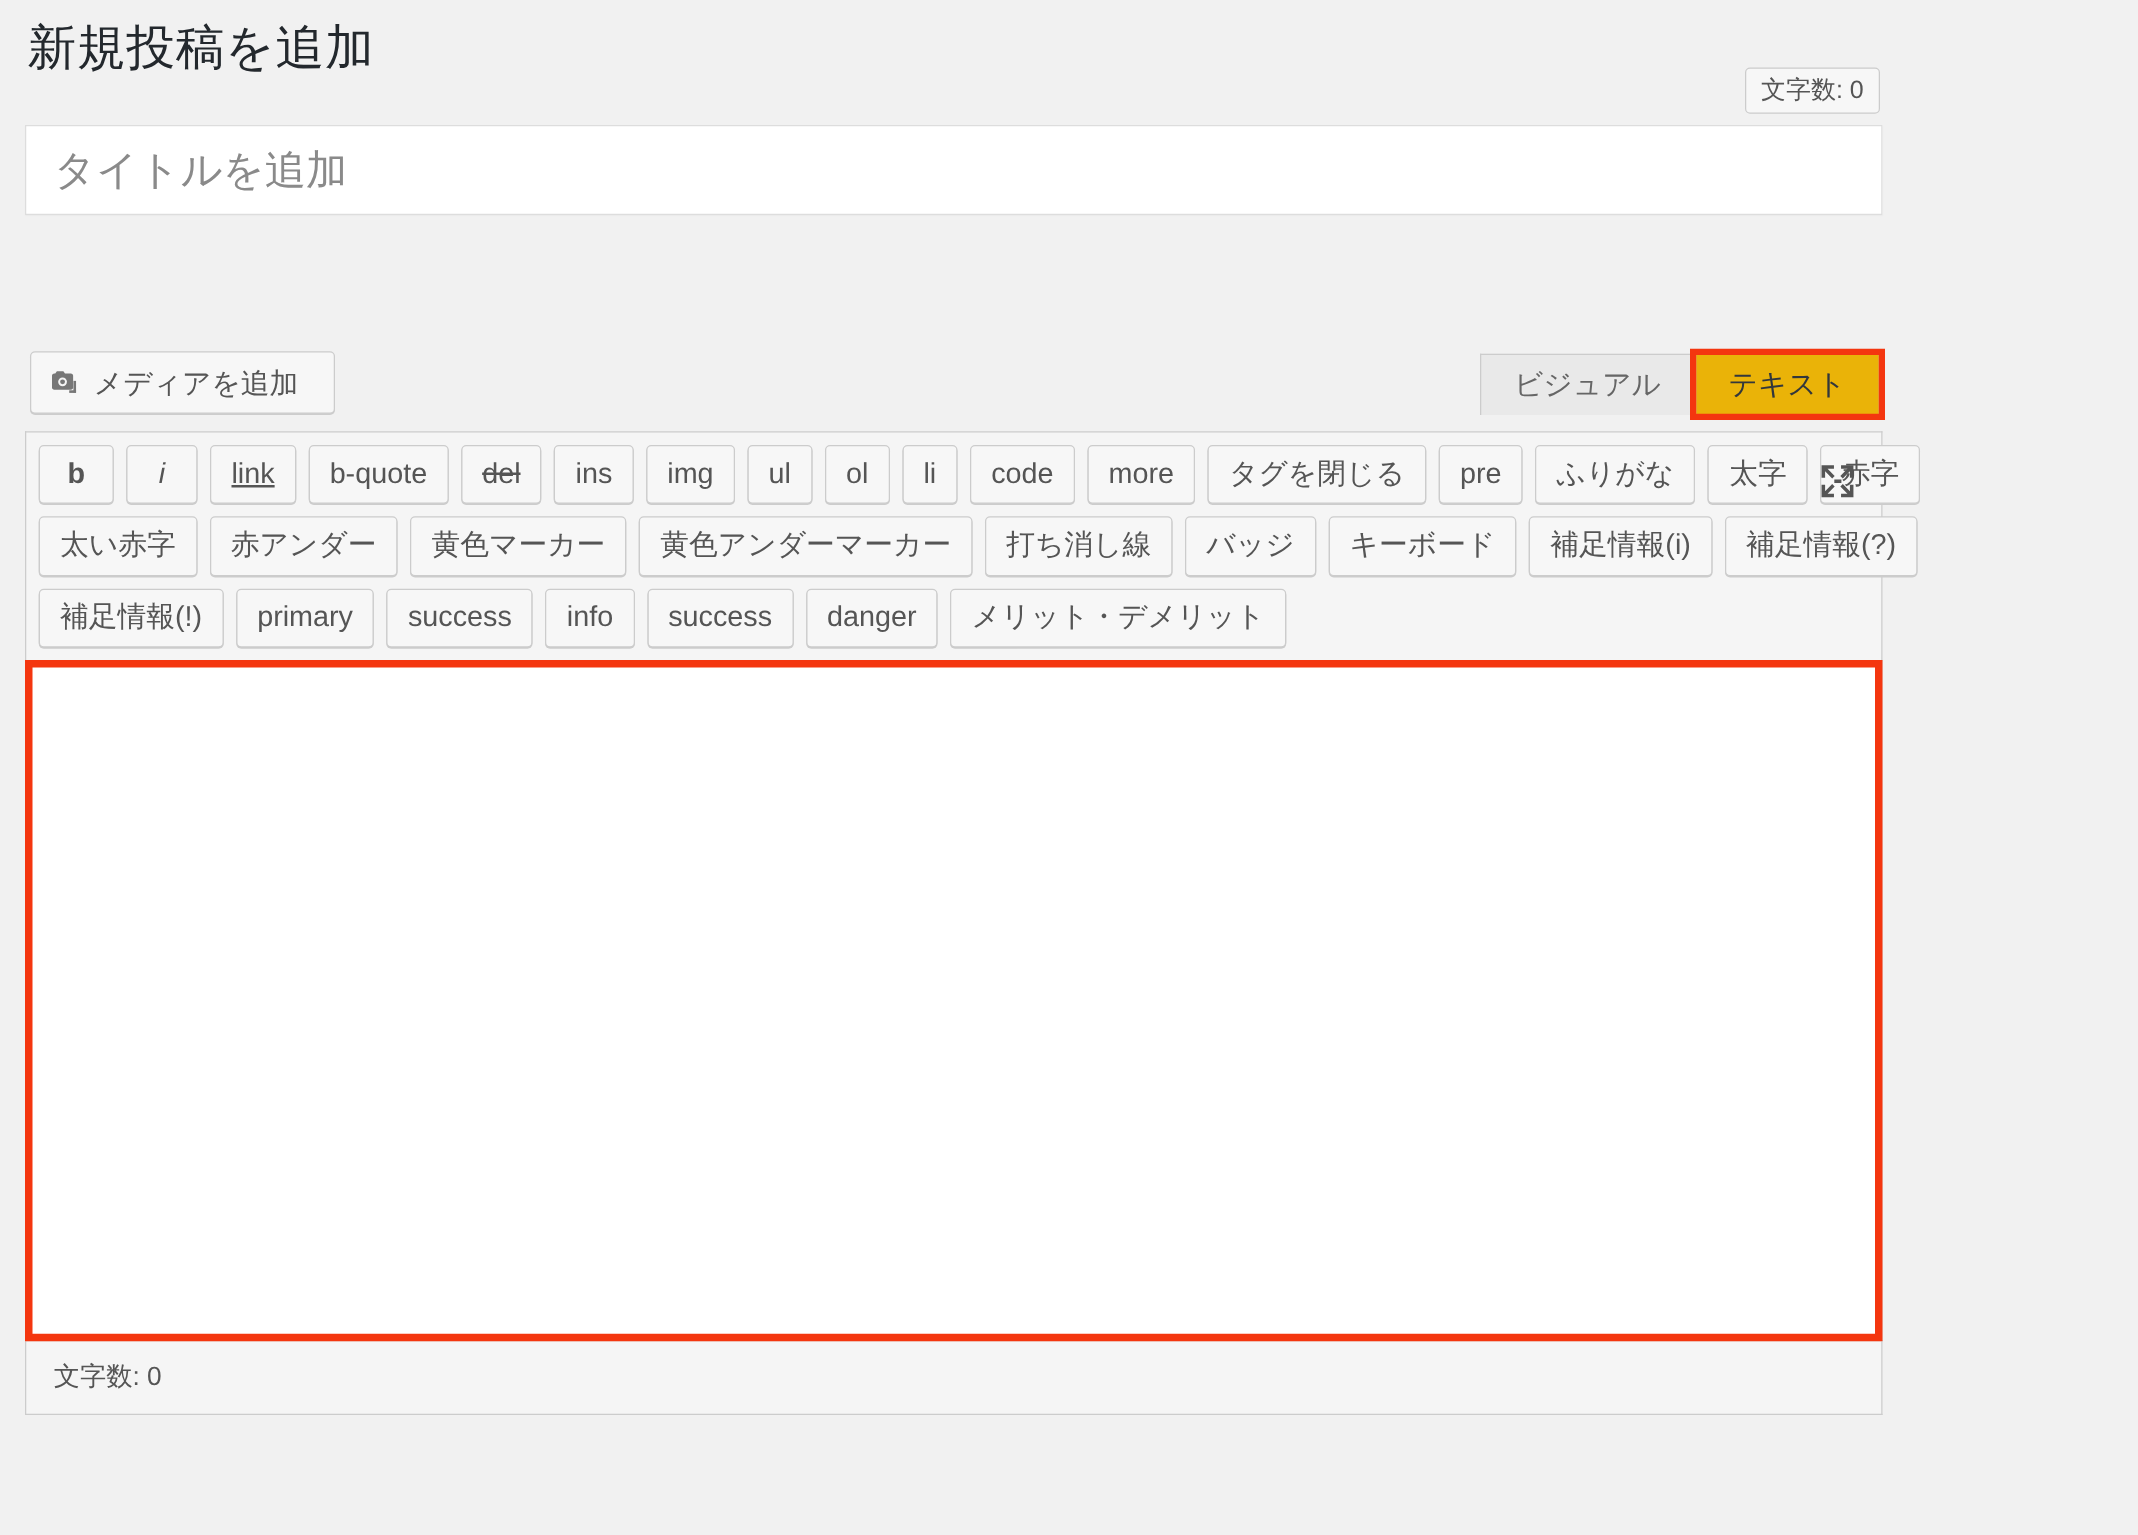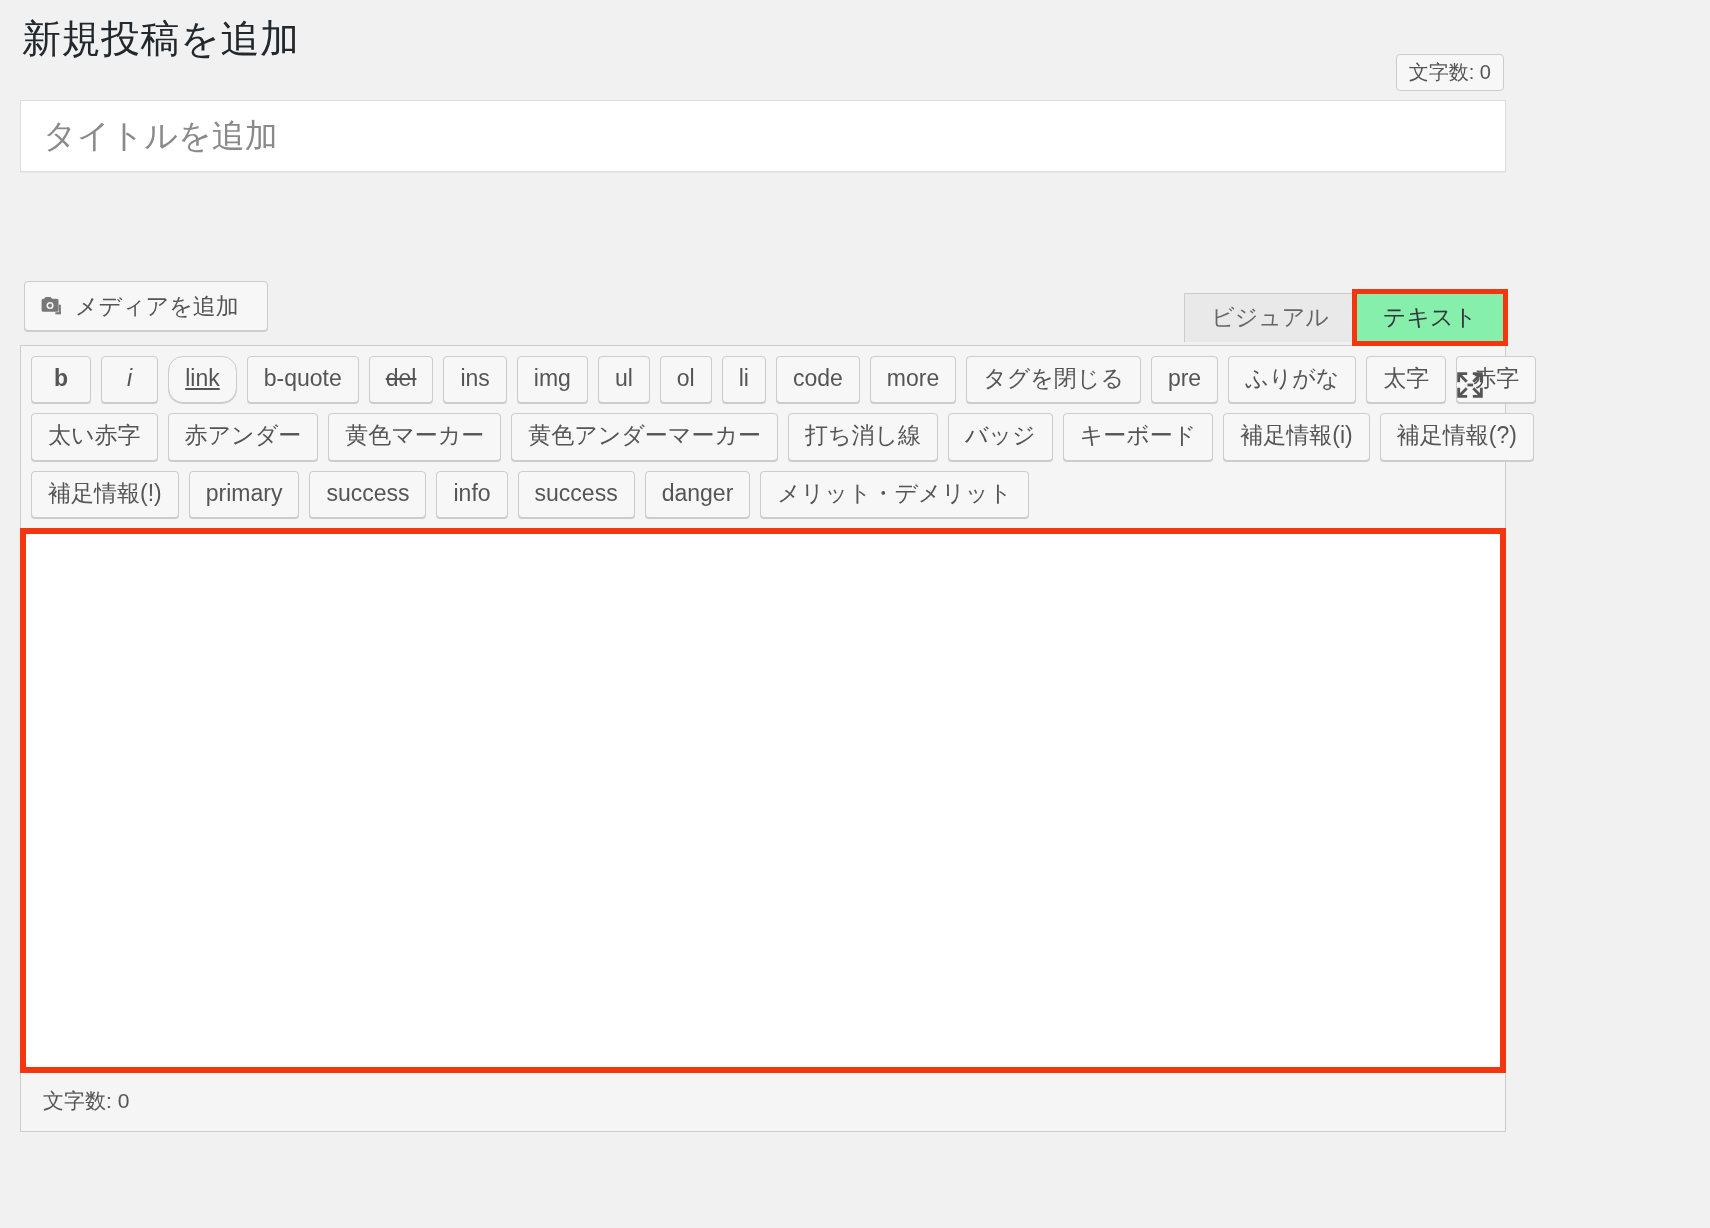--- a/index.html
+++ b/index.html
@@ -92,37 +92,37 @@
   .media-icon {
     width: 26px; height: 26px;
     display: inline-block;
     position: relative;
     flex: 0 0 auto;
   }
   .media-icon svg { display: block; }
 
   .tabs {
     position: absolute;
-    right: 2px; top: 16px;
+    right: 2px; top: 6px;
     display: flex;
     align-items: flex-end;
     justify-content: space-between;
   }
   .tab {
     font-size: 23px;
     padding: 10px 26px 12px 26px;
     border: 1px solid #ccc;
     border-bottom: none;
     background: #e9e9e9;
     color: #666;
     cursor: pointer;
     line-height: 1.15;
   }
   .tab.active {
-    background: #86efac;
+    background: #eab308;
     color: #32373c;
     border-color: #ccc;
   }
   .tab-annotated {
     outline: 5px solid #f4360f;
     outline-offset: -1px;
     position: relative;
     z-index: 3;
   }
 
@@ -151,21 +151,21 @@
     font-size: 23px;
     font-family: inherit;
     line-height: 1.1;
     padding: 9px 16px 11px 16px;
     cursor: pointer;
     white-space: nowrap;
     box-shadow: 0 1px 0 #ccc;
   }
   .qt-btn.b { font-weight: bold; padding-left: 22px; padding-right: 22px; }
   .qt-btn.i { font-style: italic; padding-left: 25px; padding-right: 25px; }
-  .qt-btn.link { text-decoration: underline; border-radius: 15px; }
+  .qt-btn.link { text-decoration: underline; }
   .qt-btn.del { text-decoration: line-through; }
   .fullscreen-btn {
     position: absolute;
     right: 18px; top: 22px;
     width: 34px; height: 34px;
     background: transparent;
     border: none;
     cursor: pointer;
     padding: 0;
   }

